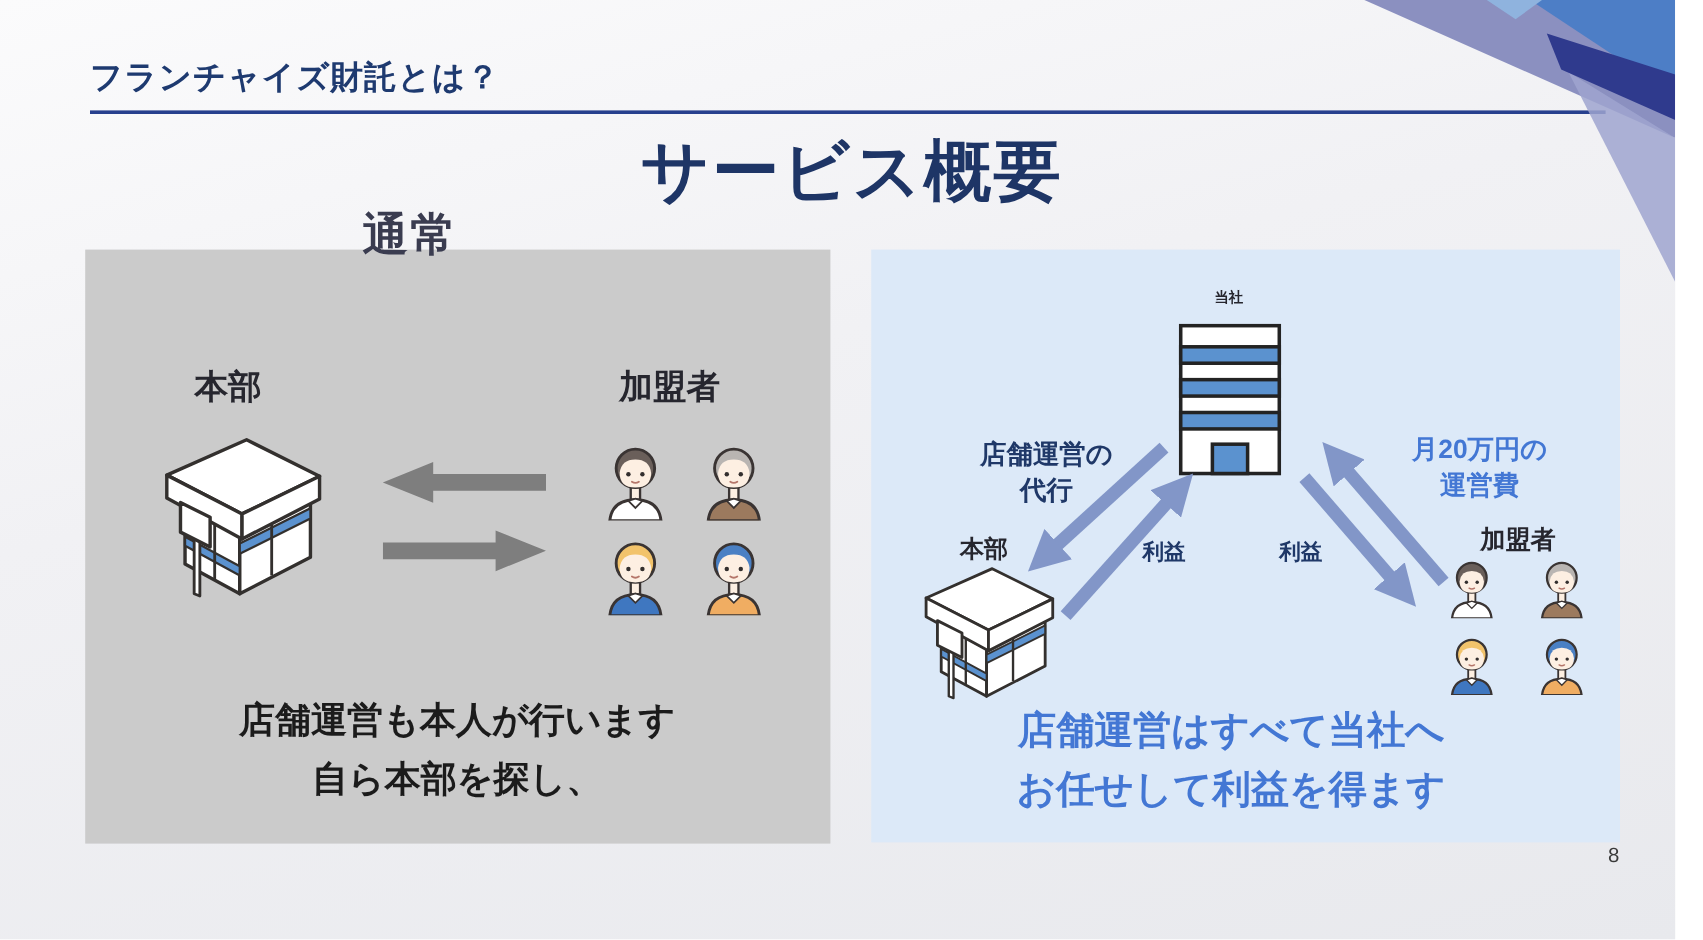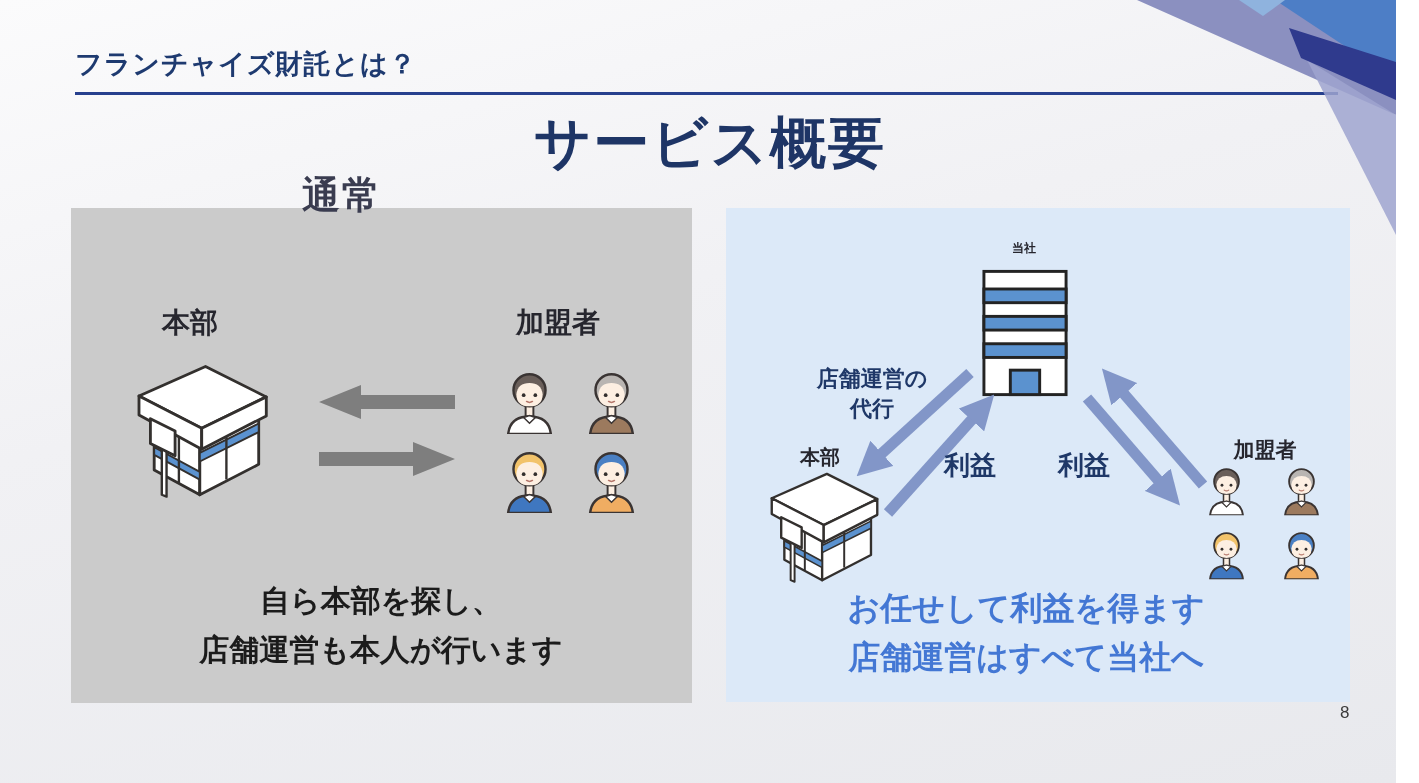--- a/index.html
+++ b/index.html
@@ -27,21 +27,21 @@
   .lbl { font-weight:bold; color:#26262e; z-index:3; }
   .lbl-hq-l   { left:190px;  top:304px; font-size:28px; }
   .lbl-mem-l  { left:558px;  top:304px; font-size:28px; }
   .lbl-com-r  { left:1024px; top:240px; font-size:12px; }
   .lbl-hq-r   { left:820px;  top:444px; font-size:20px; }
   .lbl-mem-r  { left:1265px; top:436px; font-size:21px; }
 
   .flow-lbl { font-weight:bold; z-index:3; line-height:30px; }
   .lbl-operation { left:845px;  top:364px; font-size:22px; color:#1f3868;margin-left:27px; }
   .lbl-fee       { left:1233px; top:360px; font-size:22px; color:#4377d4; }
-  .lbl-profit    { font-size:26px; color:#1f3868; font-weight:bold; z-index:3;text-align:right; }
+  .lbl-profit    { font-size:18px; color:#1f3868; font-weight:bold; z-index:3;text-align:right; }
   .lbl-profit-l  { left:970px;  top:448px; }
   .lbl-profit-r  { left:1084px; top:448px; }
 
   .desc { font-weight:bold; z-index:3; line-height:49px; text-align:center; }
   .desc-normal  { left:381px;  top:576px; font-size:30px; color:#1b1b1b; }
   .desc-zaitaku { left:1026px; top:584px; font-size:32px; color:#4377d4; }
 
   .people { display:grid; z-index:2; }
   .people-l { left:499px;  top:366px; grid-template-columns:61px 61px; grid-auto-rows:68px; column-gap:21px; row-gap:11px; }
   .people-r { left:1204px; top:462px; grid-template-columns:45px 45px; grid-auto-rows:54px; column-gap:30px; row-gap:10px; }
@@ -133,22 +133,22 @@
       </svg>
     <svg class="avatar" viewBox="0 0 60 70" style="--hair:#f2c36b;--shirt:#3f77c0">
         <use href="#sym-avatar"></use>
       </svg>
     <svg class="avatar" viewBox="0 0 60 70" style="--hair:#4a80c4;--shirt:#f0ad62">
         <use href="#sym-avatar"></use>
       </svg>
   </div>
 
   <div class="abs ctr desc desc-normal">
+    <div>店舗運営も本人が行います</div>
     <div>自ら本部を探し、</div>
-    <div>店舗運営も本人が行います</div>
   </div>
 
   <div class="abs ctr lbl lbl-com-r">当社</div>
 
   <svg class="icon" style="left:981px;top:268px" width="88" height="130" viewBox="0 0 90 132">
     <use href="#sym-building"></use>
   </svg>
 
   <svg class="icon arrows-overlay" style="left:726px;top:208px" width="624" height="494" viewBox="0 0 624 494">
     <defs>
@@ -161,20 +161,24 @@
       <line x1="162" y1="305" x2="258" y2="198" marker-end="url(#ah)"></line>
       <line x1="477" y1="277" x2="386" y2="172" marker-end="url(#ah)"></line>
       <line x1="361" y1="190" x2="444" y2="286" marker-end="url(#ah)"></line>
     </g>
   </svg>
 
   <div class="abs ctr flow-lbl lbl-operation">
     <div>店舗運営の</div>
     <div>代行</div>
   </div>
+  <div class="abs ctr flow-lbl lbl-fee">
+    <div>月20万円の</div>
+    <div>運営費</div>
+  </div>
   <div class="abs ctr lbl-profit lbl-profit-l">利益</div>
   <div class="abs ctr lbl-profit lbl-profit-r">利益</div>
 
   <div class="abs ctr lbl lbl-hq-r">本部</div>
   <svg class="icon" style="left:756px;top:468px" width="126" height="122" viewBox="0 0 160 150">
     <use href="#sym-store"></use>
   </svg>
 
   <div class="abs ctr lbl lbl-mem-r">加盟者</div>
   <div class="abs people people-r">
@@ -186,18 +190,18 @@
       </svg>
     <svg class="avatar" viewBox="0 0 60 70" style="--hair:#f2c36b;--shirt:#3f77c0">
         <use href="#sym-avatar"></use>
       </svg>
     <svg class="avatar" viewBox="0 0 60 70" style="--hair:#4a80c4;--shirt:#f0ad62">
         <use href="#sym-avatar"></use>
       </svg>
   </div>
 
   <div class="abs ctr desc desc-zaitaku">
+    <div>店舗運営はすべて当社へ</div>
     <div>お任せして利益を得ます</div>
-    <div>店舗運営はすべて当社へ</div>
   </div>
 
   <div class="abs page-num">8</div>
 </div>
 
 </body></html>

